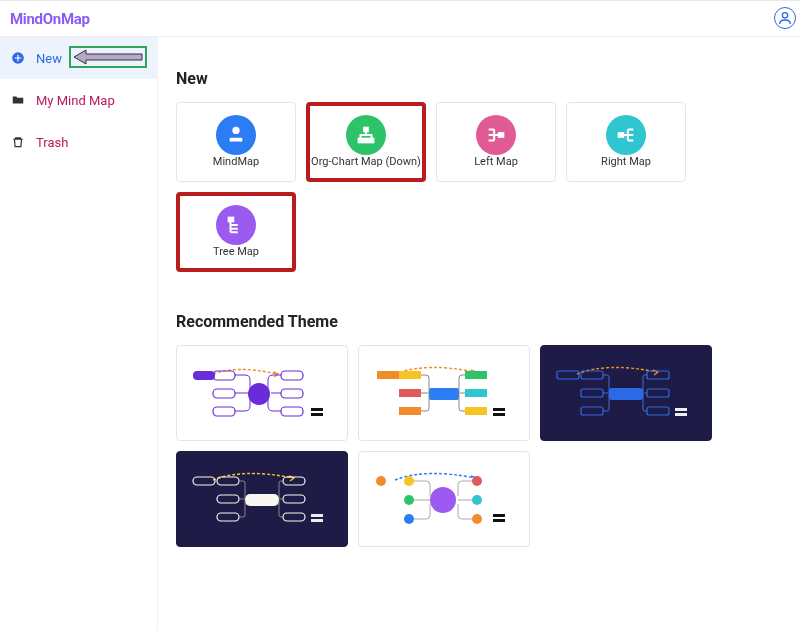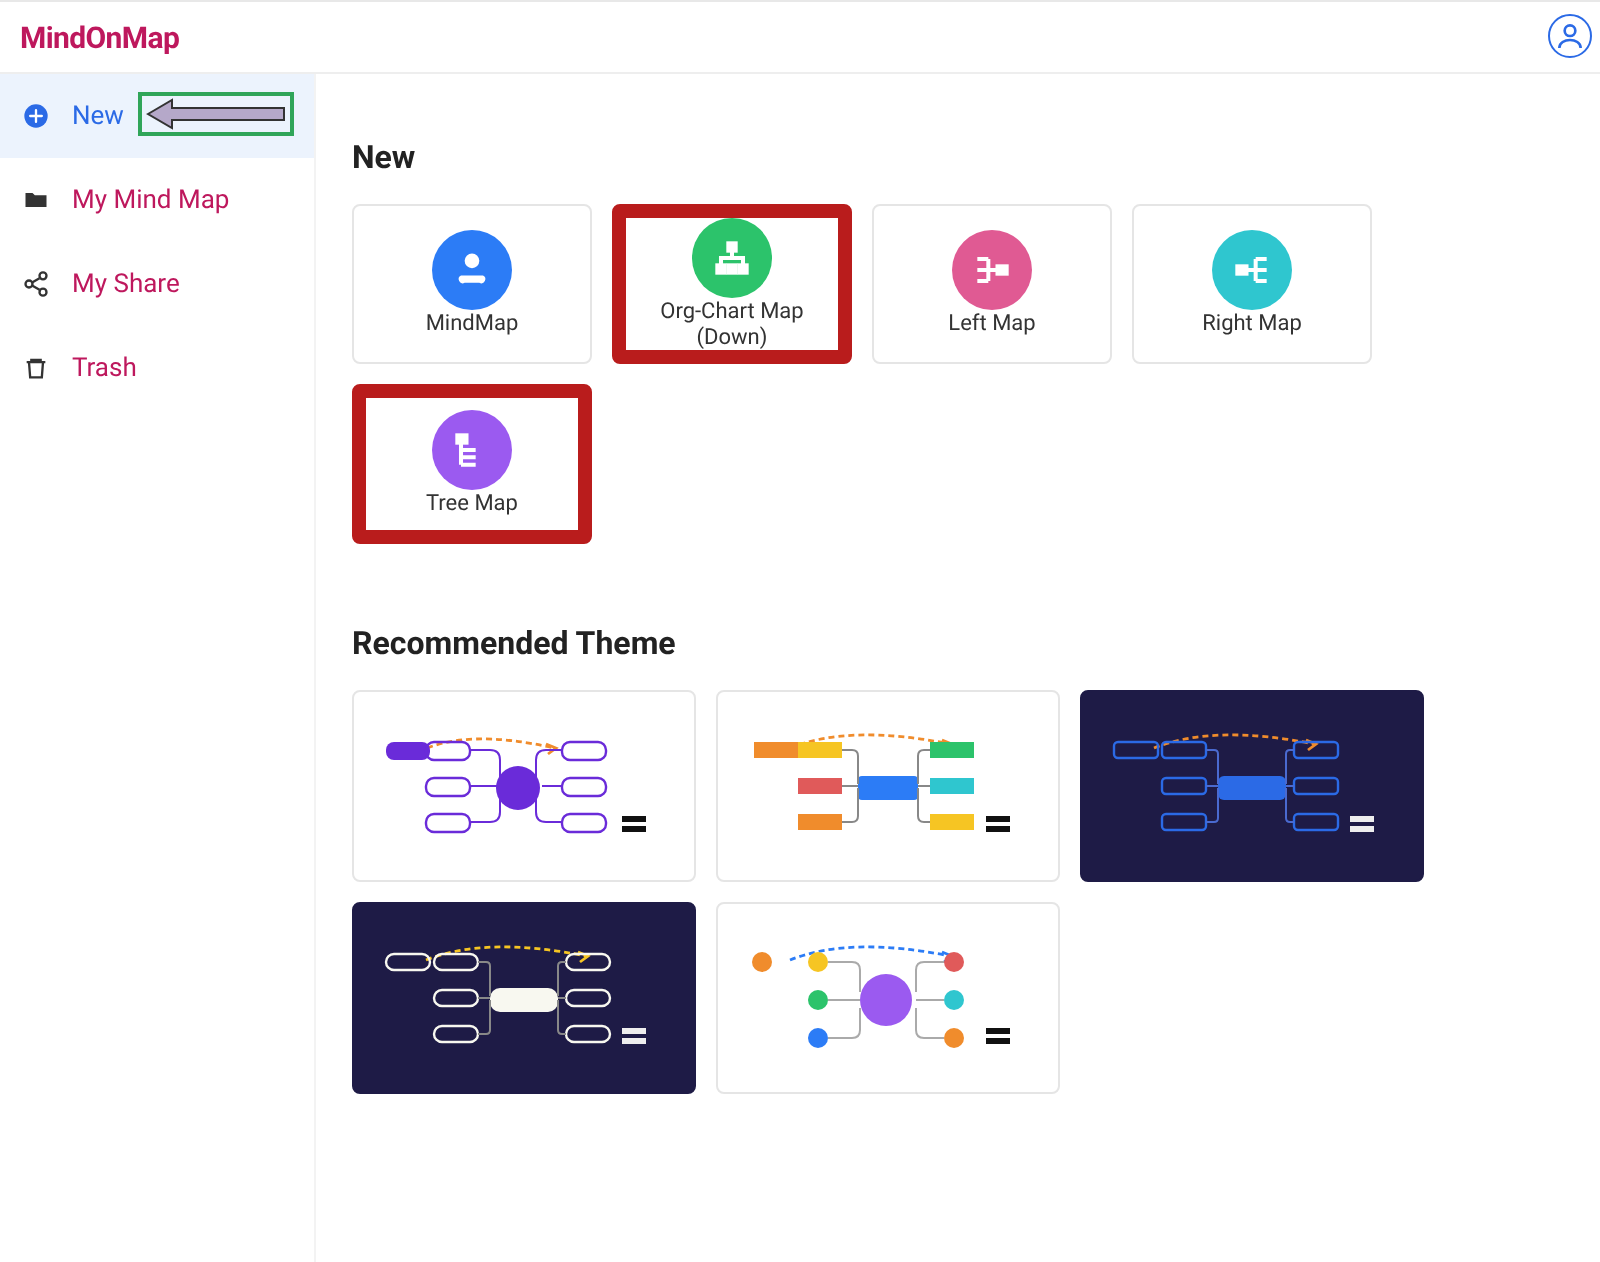--- a/index.html
+++ b/index.html
@@ -28,21 +28,21 @@
       position: relative;
     }
     .logo {
       display: flex;
       align-items: center;
       gap: 2px;
     }
     .logo-text {
       font-size: 15px;
       font-weight: 700;
-      color: #be185d;
+      color: #8b5cf6;
       letter-spacing: -0.3px;
     }
     .header-avatar {
       position: absolute;
       right: 4px;
       top: 6px;
       width: 22px;
       height: 22px;
       border-radius: 50%;
       border: 1px solid #2b6ae6;
@@ -110,21 +110,21 @@
       height: 80px;
       border: 1px solid #e5e5e5;
       border-radius: 4px;
       background: #fff;
       display: flex;
       flex-direction: column;
       align-items: center;
       justify-content: center;
       cursor: pointer;
     }
-    .tpl-card.selected { border: 7px solid #b91c1c; }
+    .tpl-card.selected { border: 4px solid #b91c1c; }
     .tpl-icon {
       width: 40px;
       height: 40px;
       border-radius: 50%;
       display: flex;
       align-items: center;
       justify-content: center;
     }
     .tpl-label {
       font-size: 11px;
@@ -189,31 +189,20 @@
 
       <div class="side-item">
         <span class="side-icon">
           <svg width="14" height="14" viewBox="0 0 24 24" fill="#333">
               <path d="M3 6h6l2 2h10v10H3z"></path>
             </svg>
         </span>
         <span>My Mind Map</span>
       </div>
 
-      <div class="side-item">
-        <span class="side-icon">
-          <svg width="14" height="14" viewBox="0 0 24 24" fill="none" stroke="#333" stroke-width="2">
-              <circle cx="18" cy="5" r="3"></circle>
-              <circle cx="6" cy="12" r="3"></circle>
-              <circle cx="18" cy="19" r="3"></circle>
-              <path d="M9 10.5l6-3.5M9 13.5l6 3.5"></path>
-            </svg>
-        </span>
-        <span>My Share</span>
-      </div>
 
       <div class="side-item">
         <span class="side-icon">
           <svg width="14" height="14" viewBox="0 0 24 24" fill="none" stroke="#333" stroke-width="2">
               <path d="M4 7h16M8 7V5h8v2M6 7l1 13h10l1-13"></path>
             </svg>
         </span>
         <span>Trash</span>
       </div>
     </div>

